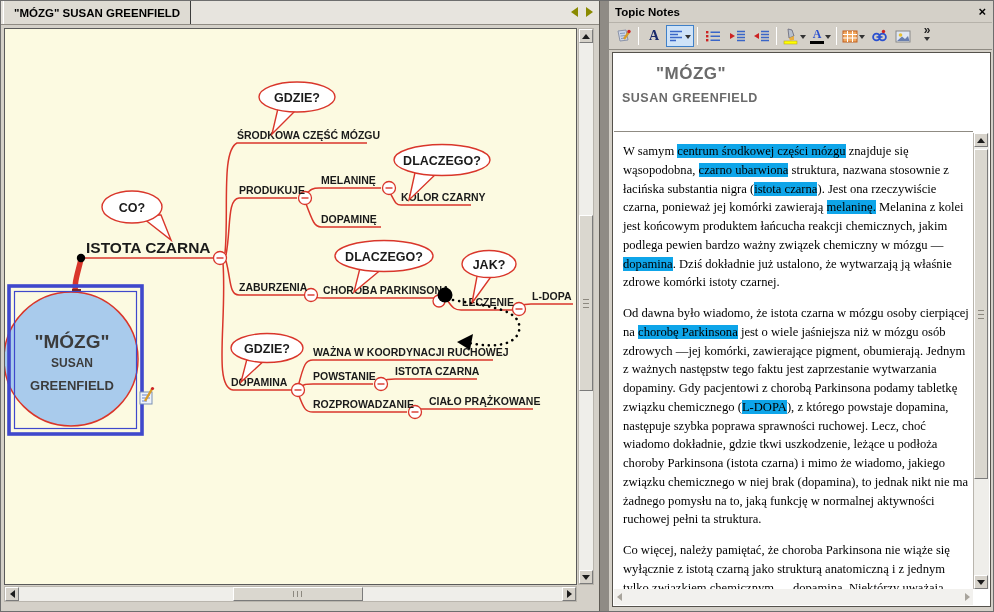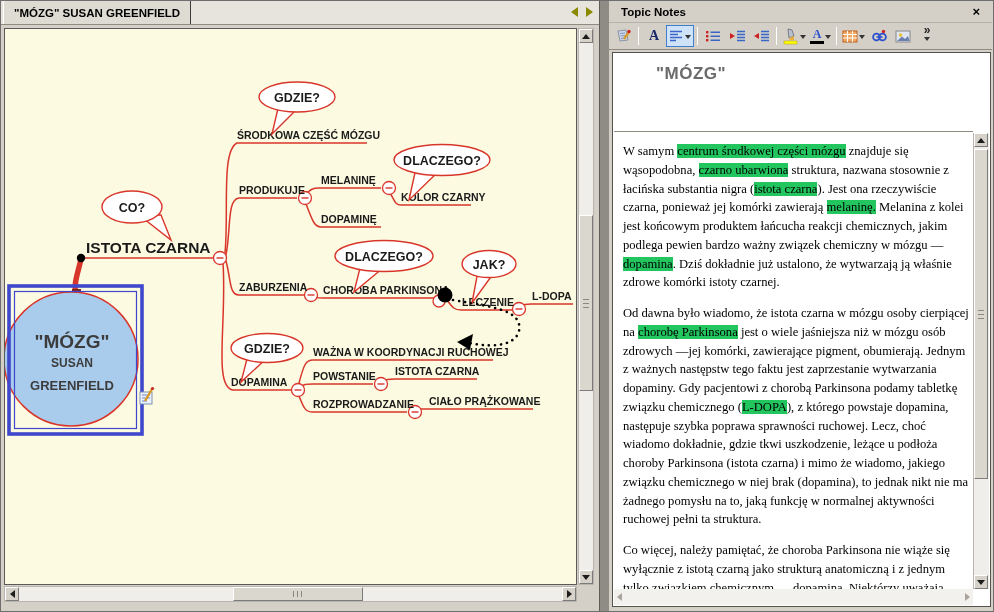--- a/index.html
+++ b/index.html
@@ -53,21 +53,21 @@
   .arr-right { border:4px solid transparent; border-left:5px solid #1c1c1c; margin-right:-4px; }
   .arr.dis-left  { border-right-color:#a8a49c; }
   .arr.dis-right { border-left-color:#a8a49c; }
 
   
   .splitter { position:absolute; left:598px; top:0; width:10px; height:612px; background:#8f8b85; border-left:1px solid #5f5b55; }
 
   
   .notes-pane { position:absolute; left:608px; top:0; width:386px; height:612px; background:#d4d0c8; }
   .notes-header { position:absolute; left:0; top:0; right:3px; height:22px; display:flex; align-items:center;
-    padding:0 12px; border-bottom:1px solid #b6b2aa; }
+    padding:0 6px; border-bottom:1px solid #b6b2aa; }
   .notes-title { font-weight:bold; font-size:11.5px; color:#000; }
   .notes-close { margin-left:auto; font-weight:bold; font-size:13px; color:#000; cursor:default; line-height:1; }
   .notes-toolbar { position:absolute; left:0; top:22px; right:3px; height:27px; display:flex; align-items:center;
     padding:0 2px; border-bottom:1px solid #8f8b83; }
   .tbtn { height:22px; min-width:24px; display:flex; align-items:center; justify-content:center; gap:1px; padding:0 2px; }
   .tbtn.boxed { background:#cfe3f8; border:1px solid #3f80c8; }
   .tsep { width:1px; height:18px; background:#9a968e; border-right:1px solid #fff; margin:0 3px; }
   .caret { width:0; height:0; border:3px solid transparent; border-top:4px solid #333; margin-top:4px; }
   .glyphA { font-family:"Liberation Serif", serif; font-weight:bold; font-size:14px; color:#192a6b; line-height:1; }
   .glyphA.blue { color:#2a50d0; font-size:12px; }
@@ -75,21 +75,21 @@
 
   .notes-body { position:absolute; left:3px; top:51px; right:4px; bottom:6px; background:#fff; border:1px solid #55524c; }
   .note-title-block { position:absolute; left:1px; right:17px; top:1px; height:78px; background:#fff;
     border-bottom:1px solid #8f8b83; padding:10px 0 0 8px;
     color:#6b6b6b; }
   .note-title { font-size:17px; font-weight:bold; letter-spacing:0.5px; padding-left:34px; }
   .note-subtitle { font-size:12.5px; font-weight:bold; letter-spacing:0.5px; margin-top:7px; }
   .note-textarea { position:absolute; left:1px; right:17px; top:80px; bottom:17px; overflow:hidden;
     padding:9px 4px 0 9px; font-family:"Liberation Serif", serif; font-size:12.6px; line-height:1.49; color:#000; }
   .note-textarea p { margin-bottom:12px; }
-  .hl { background:#22c55e; }
+  .hl { background:#0ea5e9; }
   .it { }
 
   .notes-vscroll { position:absolute; right:1px; top:80px; bottom:17px; width:16px; background:#efeeea; border-left:1px solid #b9b5ad; }
   .notes-hscroll { position:absolute; left:1px; right:17px; bottom:1px; height:16px; background:#f2f1ee; }
 </style>
 </head>
 <body>
 
 <div class="screen">
 
@@ -364,20 +364,21 @@
         <span class="more-glyph">
           <span>»</span><br>
           <span class="caret" style="display:inline-block;margin-top:0;"></span>
         </span>
       </div>
     </div>
 
     <div class="notes-body">
       <div class="note-title-block">
         <div class="note-title">"MÓZG"</div>
+        <div class="note-subtitle">SUSAN GREENFIELD</div>
       </div>
 
       <div class="note-textarea">
           <p><span>W samym </span><span class="hl">centrum środkowej części mózgu</span><span> znajduje się wąsopodobna, </span><span class="hl">czarno ubarwiona</span><span> struktura, nazwana stosownie z łacińska </span><span class="it">substantia nigra</span><span> (</span><span class="hl">istota czarna</span><span>). Jest ona rzeczywiście czarna, ponieważ jej komórki zawierają </span><span class="hl">melaninę.</span><span> Melanina z kolei jest końcowym produktem łańcucha reakcji chemicznych, jakim podlega pewien bardzo ważny związek chemiczny w mózgu — </span><span class="hl">dopamina</span><span>. Dziś dokładnie już ustalono, że wytwarzają ją właśnie zdrowe komórki istoty czarnej.</span></p>
           <p><span>Od dawna było wiadomo, że istota czarna w mózgu osoby cierpiącej na </span><span class="hl">chorobę Parkinsona</span><span> jest o wiele jaśniejsza niż w mózgu osób zdrowych —jej komórki, zawierające pigment, obumierają. Jednym z ważnych następstw tego faktu jest zaprzestanie wytwarzania dopaminy. Gdy pacjentowi z chorobą Parkinsona podamy tabletkę związku chemicznego (</span><span class="hl">L-DOPA</span><span>), z którego powstaje dopamina, następuje szybka poprawa sprawności ruchowej. Lecz, choć wiadomo dokładnie, gdzie tkwi uszkodzenie, leżące u podłoża choroby Parkinsona (istota czarna) i mimo że wiadomo, jakiego związku chemicznego w niej brak (dopamina), to jednak nikt nie ma żadnego pomysłu na to, jaką funkcję w normalnej aktywności ruchowej pełni ta struktura.</span></p>
           <p><span>Co więcej, należy pamiętać, że choroba Parkinsona nie wiąże się wyłącznie z istotą czarną jako strukturą anatomiczną i z jednym tylko związkiem chemicznym — dopamina. Niektórzy uważają zatem, że </span></p>
         </div>
 
       <div class="notes-vscroll">
         <div class="sb-btn" style="left:0; top:0;">

